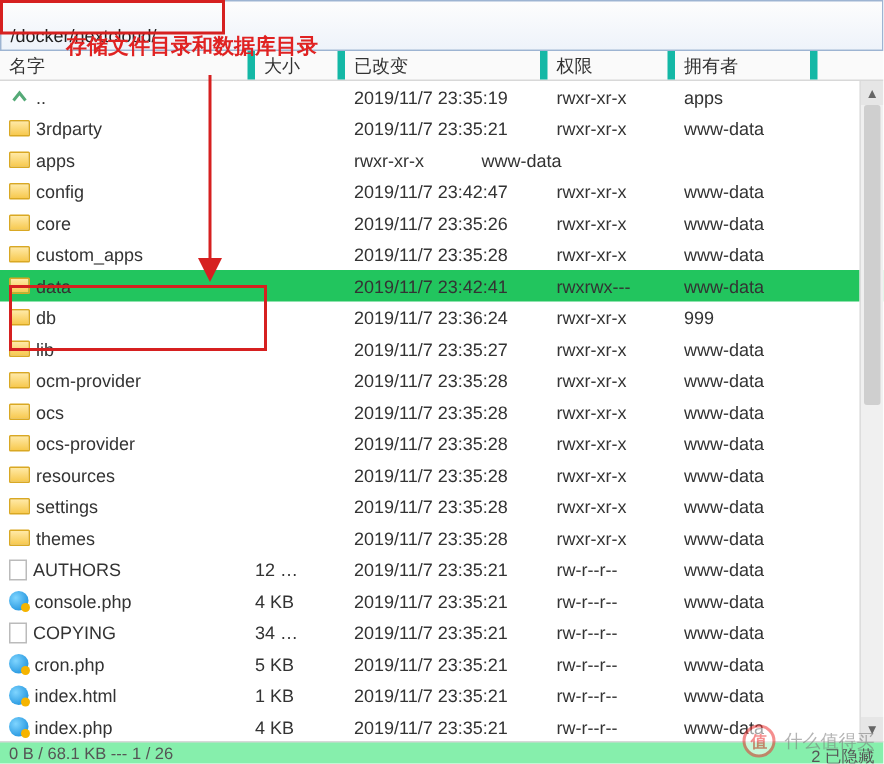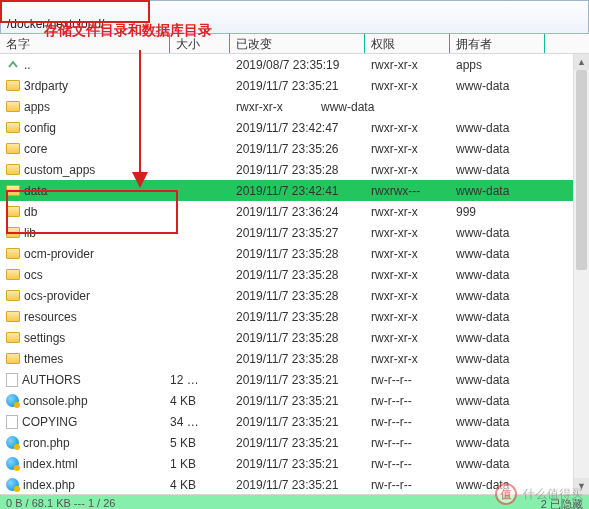--- a/index.html
+++ b/index.html
@@ -1,19 +1,19 @@
 <!DOCTYPE html>
 <html><head>
 <meta charset="utf-8">
 <style>
 * { box-sizing: border-box; margin: 0; padding: 0; font-family: "Microsoft YaHei", Arial, sans-serif; }
 html, body { width: 589px; height: 509px; overflow: hidden; background: #fff; }
 .path-bar { height: 23px; background: linear-gradient(#fdfdfd,#eef3fa); border: 1px solid #9db4d2; padding: 16px 6px; font-size: 12px; color: #222; }
 .header-row { display: flex; height: 20px; border-bottom: 1px solid #d8d8d8; font-size: 12px; color: #333; background: #fafafa; }
-.header-row > div { padding: 2px 6px; border-right: 1px solid #14b8a6; }
+.header-row > div { padding: 2px 6px; border-right: 5px solid #14b8a6; }
 .col-name { width: 170px; }
 .col-size { width: 60px; text-align: left; }
 .col-mod { width: 135px; }
 .col-perm { width: 85px; }
 .col-own { width: 95px; }
 .file-list { height: 440px; overflow: hidden; font-size: 12px; color: #333; position: relative; }
 .row { display: flex; height: 21px; align-items: center; }
 .row.sel { background: #22c55e; }
 .row .col-name { display: flex; align-items: center; gap: 4px; padding-left: 6px; }
 .row .col-size { padding-right: 10px; }
@@ -56,21 +56,21 @@
   <div class="row">
       <div class="col-name">
         <span class="icon-up">
           <svg width="12" height="12">
             <path d="M2 8 L6 3 L10 8" stroke="#5a7" stroke-width="2" fill="none"></path>
           </svg>
         </span>
         <span>..</span>
       </div>
       <div class="col-size"></div>
-      <div class="col-mod">2019/08/7 23:35:19</div>
+      <div class="col-mod">2019/11/7 23:35:19</div>
       <div class="col-perm">rwxr-xr-x</div>
       <div class="col-own">apps</div>
     </div>
     <div class="row">
       <div class="col-name">
         <span class="icon-folder"></span>
         <span>3rdparty</span>
       </div>
       <div class="col-size"></div>
       <div class="col-mod">2019/11/7 23:35:21</div>

